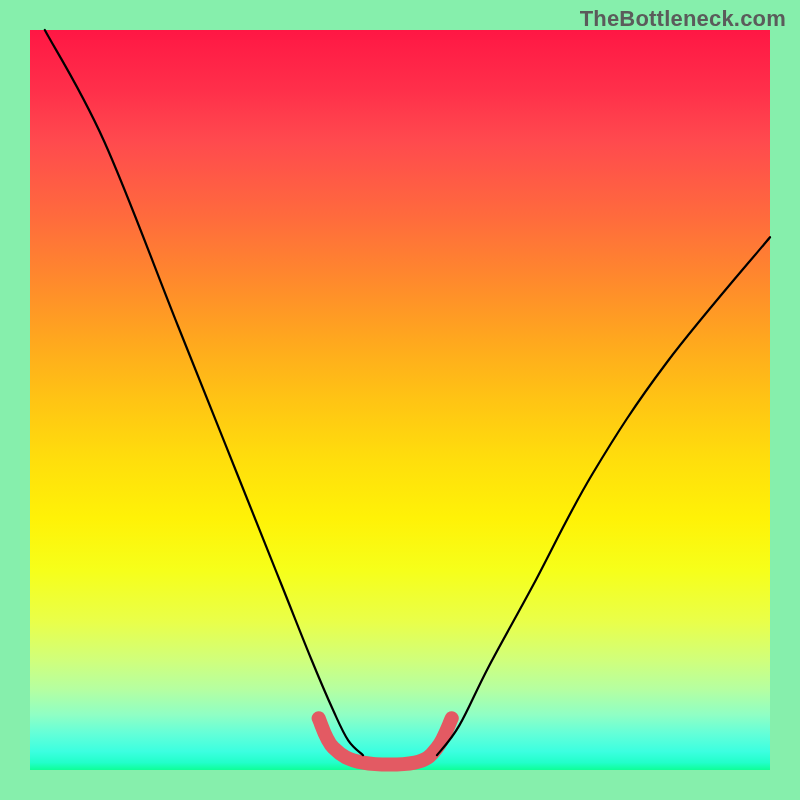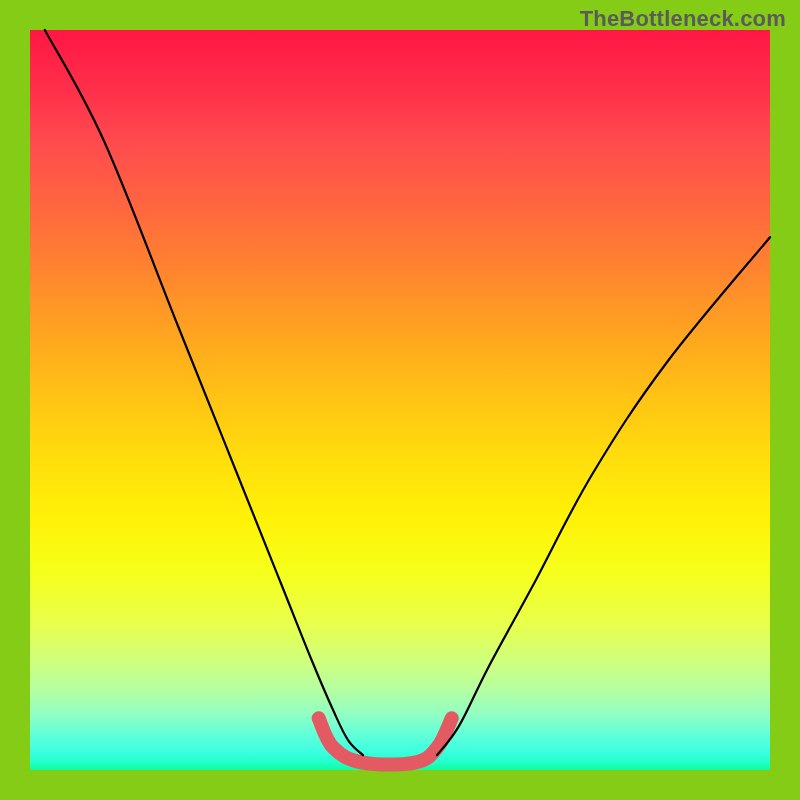--- a/index.html
+++ b/index.html
@@ -6,21 +6,21 @@
     margin: 0;
     padding: 0;
     background: #fff;
     font-family: Arial, Helvetica, sans-serif;
   }
   .frame {
     width: 800px;
     height: 800px;
     position: relative;
     box-sizing: border-box;
-    background: #84cc16;
+    background: #86efac;
   }
   .watermark {
     position: absolute;
     top: 6px;
     right: 14px;
     z-index: 10;
     color: #5b5b5b;
     font-size: 22px;
     font-weight: 600;
     letter-spacing: 0.2px;

